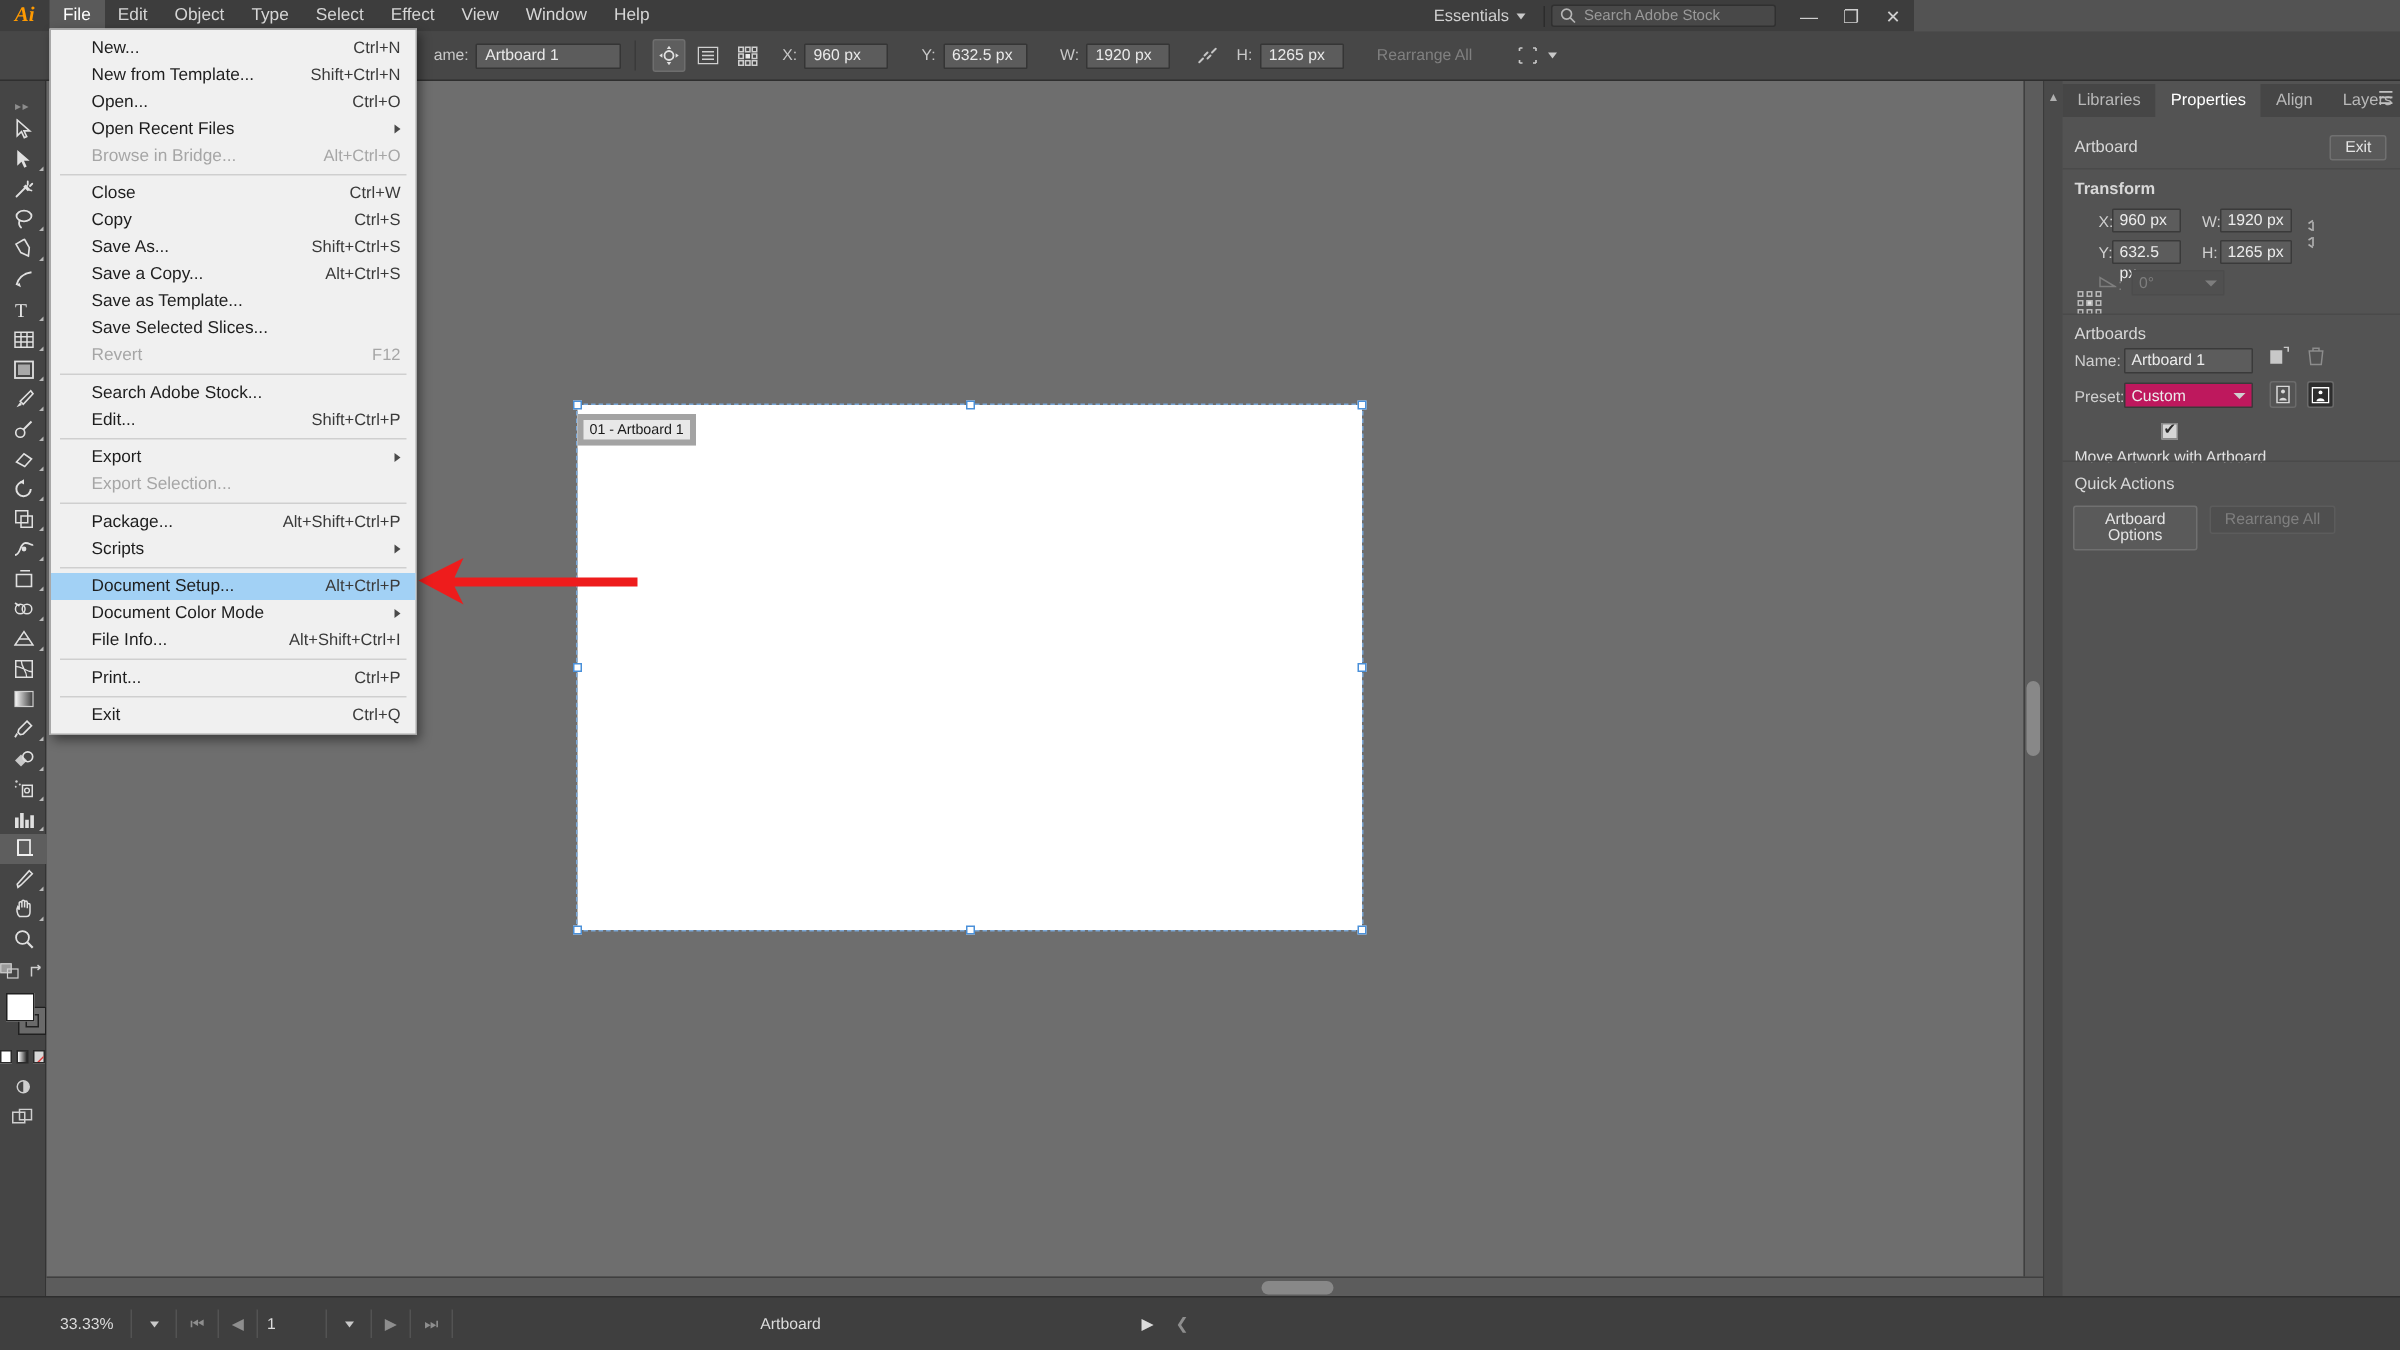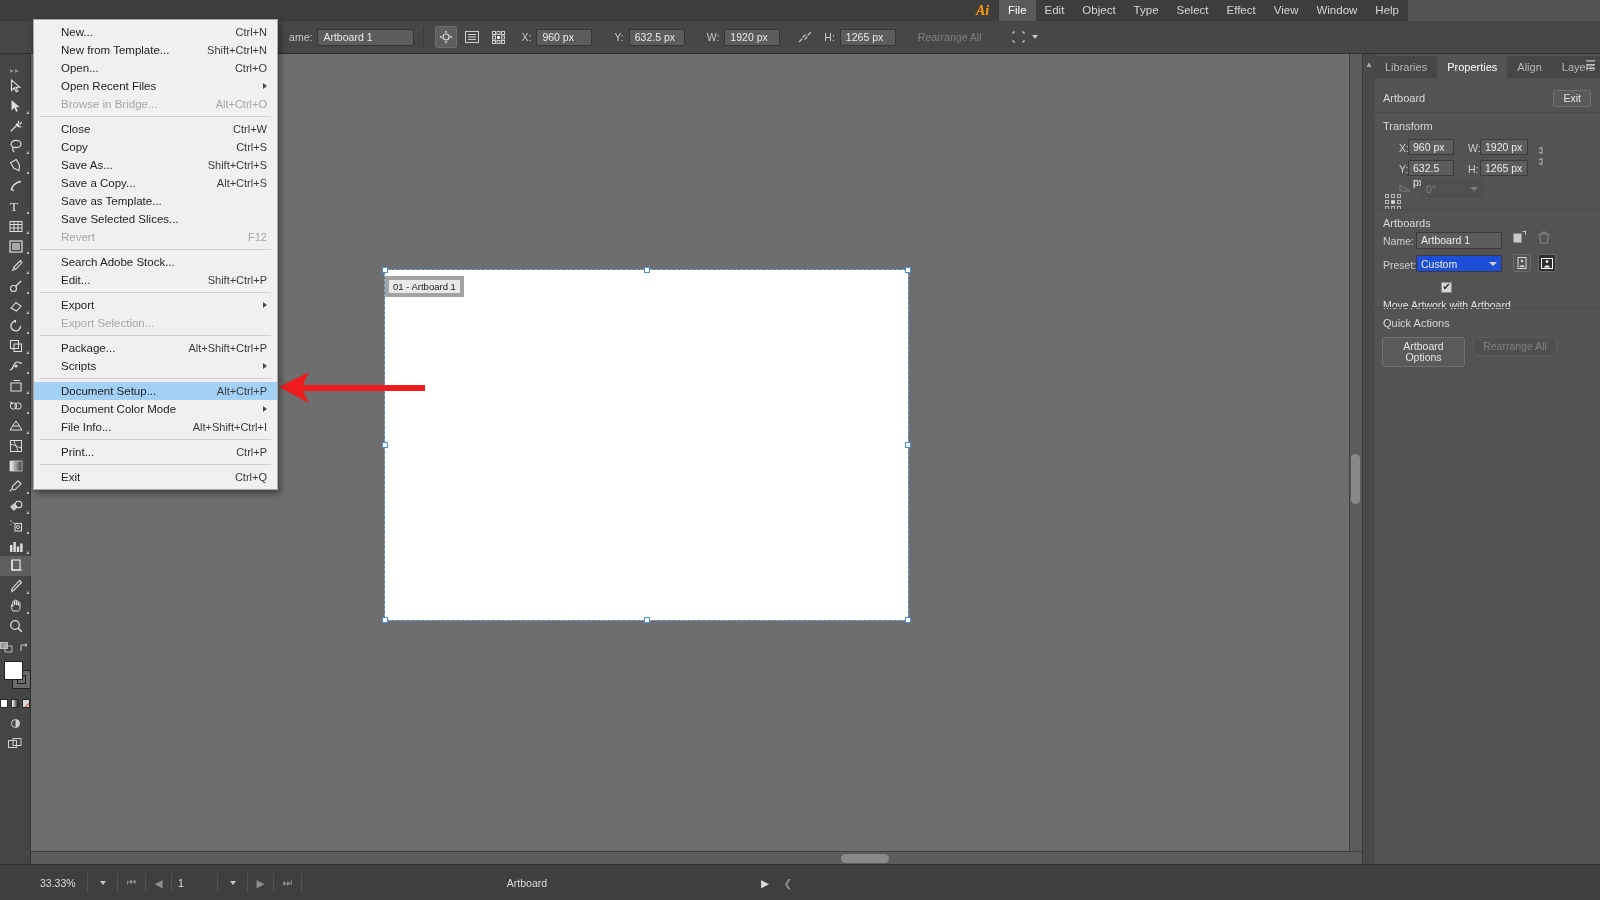--- a/index.html
+++ b/index.html
@@ -9,23 +9,23 @@
     background: #535353;
     font-family: "Liberation Sans", sans-serif;
     font-size: 11px;
     color: #d4d4d4;
     -webkit-font-smoothing: antialiased;
   }
   #app { position: relative; width: 1600px; height: 900px; }
 
   
   #menubar {
-    position: absolute; left: 0; top: 0; width: 1408px; height: 21px;
+    position: absolute; left: 0; top: 0; width: 1276px; height: 21px;
     background: #3d3d3d;
-    display: flex; align-items: center; justify-content: flex-end;
+    display: flex; align-items: center;
   }
   #ai-logo {
     width: 33px; height: 21px; display: flex; align-items: center; justify-content: center;
     color: #ff9a00; font-weight: bold; font-size: 14px; font-style: italic;
     font-family: "Liberation Serif", serif;
   }
   .menu-item {
     padding: 0 9px; height: 21px; line-height: 21px;
     font-size: 11.5px; color: #d6d6d6; cursor: default; white-space: nowrap;
   }
@@ -192,21 +192,21 @@
   .pbtn.dim { color: #7f7f7f; border-color: #5c5c5c; background: #4f4f4f; }
   .picon-btn {
     width: 18px; height: 18px; display: flex; align-items: center; justify-content: center;
     border: 1px solid #6b6b6b; background: #545454; border-radius: 2px; color: #ddd;
   }
   .picon-btn.active { background: #2e2e2e; }
   #ref-point { display: grid; grid-template-columns: repeat(3, 4px); grid-gap: 2px; }
   #ref-point i { width: 4px; height: 4px; border: 1px solid #b8b8b8; display: block; }
   #ref-point i.on { background: #e0e0e0; }
   .pselect {
-    background: #1d4ed8; border: 1px solid #3a3a3a; border-radius: 1px;
+    background: #be185d; border: 1px solid #3a3a3a; border-radius: 1px;
     height: 17px; display: flex; align-items: center; padding: 0 4px;
     font-size: 10.5px; color: #ececec;
   }
   .pselect .chev2 {
     margin-left: auto; width: 0; height: 0;
     border-left: 4px solid transparent; border-right: 4px solid transparent; border-top: 4px solid #d0d0d0;
   }
   .cbx { width: 11px; height: 11px; background: #d6d6d6; border: 1px solid #8a8a8a; position: relative; }
   .cbx::after {
     content: "✔"; position: absolute; left: 0px; top: -3px;
@@ -235,20 +235,37 @@
     <div class="menu-item active">File</div>
     <div class="menu-item">Edit</div>
     <div class="menu-item">Object</div>
     <div class="menu-item">Type</div>
     <div class="menu-item">Select</div>
     <div class="menu-item">Effect</div>
     <div class="menu-item">View</div>
     <div class="menu-item">Window</div>
     <div class="menu-item">Help</div>
 
+    <div id="menubar-right">
+      <div id="ws-switcher">
+        <span>Essentials</span>
+        <span class="chev"></span>
+      </div>
+      <div id="ws-divider"></div>
+      <div id="stock-search">
+        <svg width="11" height="11" viewBox="0 0 11 11">
+          <circle cx="4.4" cy="4.4" r="3.3" fill="none" stroke="#b5b5b5" stroke-width="1.1"></circle>
+          <line x1="6.9" y1="6.9" x2="10" y2="10" stroke="#b5b5b5" stroke-width="1.1"></line>
+        </svg>
+        <span class="ph">Search Adobe Stock</span>
+      </div>
+      <div class="wincontrol">—</div>
+      <div class="wincontrol">❐</div>
+      <div class="wincontrol">✕</div>
+    </div>
   </div>
 
   <div id="controlbar">
     <div style="width:28px"></div>
     <span class="cb-label" id="artboard-name-label">Artbo</span>
     <div style="width:225px"></div>
     <span class="cb-label">ame:</span>
     <div class="cb-field" style="width:97px">Artboard 1</div>
 
     <div class="cb-sep"></div>
@@ -709,21 +726,21 @@
       <div class="ptab">Layers</div>
     </div>
     <div id="panel-menu-btn">☰</div>
 
     <div style="position:absolute; left:12px; top:32px; width:226px; height:24px; display:flex; align-items:center; padding:0 10px 0 8px;">
       <span class="psection-title">Artboard</span>
       <div class="pbtn" style="margin-left:auto; padding:2px 9px;">Exit</div>
     </div>
     <div class="panel-divider" style="position:absolute; left:12px; top:58px; width:226px;"></div>
 
-    <div style="position:absolute; left:20px; top:66px;" class="psection-title">Transform</div>
+    <div style="position:absolute; left:20px; top:66px;font-weight:bold;" class="psection-title">Transform</div>
 
     <div id="ref-point" style="position:absolute; left:22px; top:140px;">
       <i></i>
         <i></i>
         <i></i>
       <i></i>
         <i class="on"></i>
         <i></i>
       <i></i>
         <i></i>

